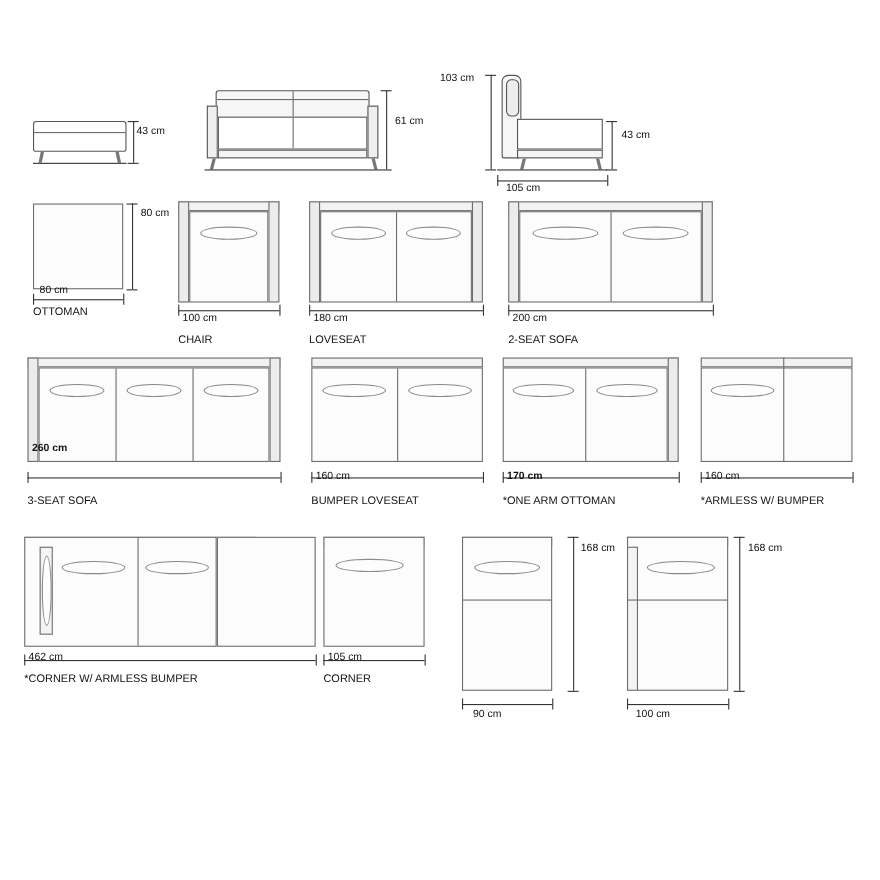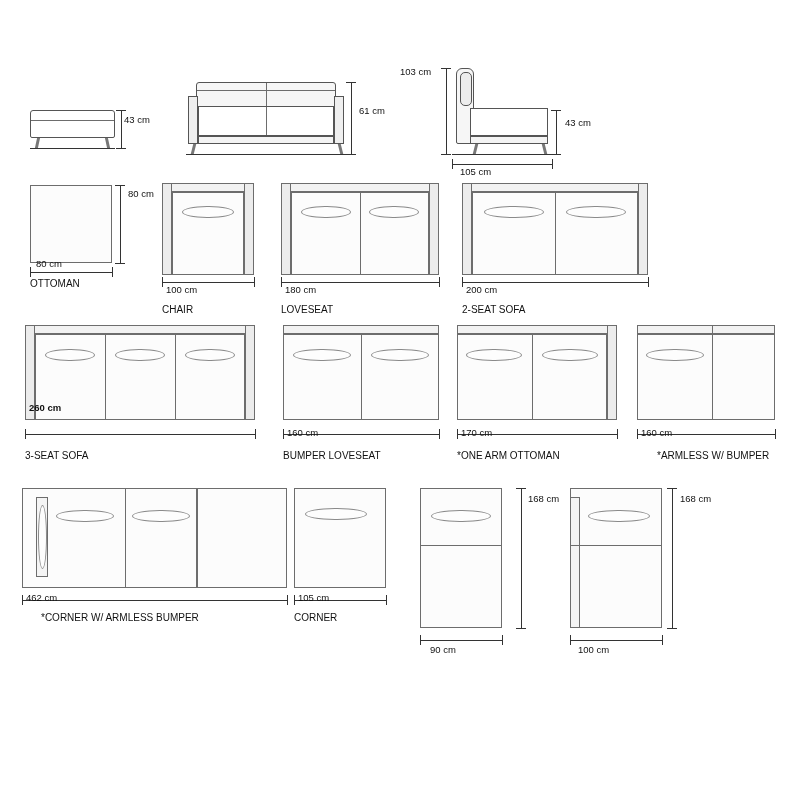--- a/index.html
+++ b/index.html
@@ -208,56 +208,56 @@
     <div class="arm" style="left:607px;top:325px;width:10px;height:95px;"></div>
     <div class="seat" style="left:457px;top:334px;width:150px;height:86px;"></div>
     <div class="divider" style="left:532px;top:335px;height:84px;"></div>
     <div class="cushion" style="left:466px;top:349px;width:56px;height:12px;"></div>
     <div class="cushion" style="left:542px;top:349px;width:56px;height:12px;"></div>
   </div>
   <div>
     <div class="hline" style="left:457px;top:434px;width:160px;"></div>
     <div class="tick" style="left:457px;top:429px;height:10px;"></div>
     <div class="tick" style="left:617px;top:429px;height:10px;"></div>
-    <div class="dim" style="left:461px;top:427px;">170 cm</div>
+    <div class="dim" style="left:461px;top:427px;font-weight:bold;">170 cm</div>
   </div>
   <div class="name" style="left:457px;top:450px;">*ONE ARM OTTOMAN</div>
 
   <div>
     <div class="back" style="left:637px;top:325px;width:138px;height:9px;"></div>
     <div class="seat" style="left:637px;top:334px;width:138px;height:86px;"></div>
     <div class="divider" style="left:712px;top:325px;height:95px;"></div>
     <div class="cushion" style="left:646px;top:349px;width:58px;height:12px;"></div>
   </div>
   <div>
     <div class="hline" style="left:637px;top:434px;width:138px;"></div>
     <div class="tick" style="left:637px;top:429px;height:10px;"></div>
     <div class="tick" style="left:775px;top:429px;height:10px;"></div>
     <div class="dim" style="left:641px;top:427px;">160 cm</div>
   </div>
-  <div class="name" style="left:637px;top:450px;margin-left:20px;">*ARMLESS W/ BUMPER</div>
+  <div class="name" style="left:637px;top:450px;">*ARMLESS W/ BUMPER</div>
 
   <div>
     <div class="back" style="left:22px;top:488px;width:210px;height:9px;"></div>
     <div class="seat" style="left:22px;top:488px;width:175px;height:100px;"></div>
     <div class="seat" style="left:197px;top:488px;width:90px;height:100px;"></div>
     <div class="arm" style="left:36px;top:497px;width:12px;height:80px;background:#f4f4f4;"></div>
     <div class="bump" style="left:38px;top:505px;width:9px;height:64px;"></div>
     <div class="divider" style="left:125px;top:489px;height:98px;"></div>
     <div class="divider" style="left:197px;top:489px;height:98px;"></div>
     <div class="cushion" style="left:56px;top:510px;width:58px;height:12px;"></div>
     <div class="cushion" style="left:132px;top:510px;width:58px;height:12px;"></div>
   </div>
   <div>
     <div class="hline" style="left:22px;top:600px;width:265px;"></div>
     <div class="tick" style="left:22px;top:595px;height:10px;"></div>
     <div class="tick" style="left:287px;top:595px;height:10px;"></div>
     <div class="dim" style="left:26px;top:592px;">462 cm</div>
   </div>
-  <div class="name" style="left:22px;top:612px;margin-left:19px;">*CORNER W/ ARMLESS BUMPER</div>
+  <div class="name" style="left:22px;top:612px;">*CORNER W/ ARMLESS BUMPER</div>
 
   <div>
     <div class="back" style="left:294px;top:488px;width:92px;height:9px;"></div>
     <div class="seat" style="left:294px;top:488px;width:92px;height:100px;"></div>
     <div class="cushion" style="left:305px;top:508px;width:62px;height:12px;"></div>
   </div>
   <div>
     <div class="hline" style="left:294px;top:600px;width:92px;"></div>
     <div class="tick" style="left:294px;top:595px;height:10px;"></div>
     <div class="tick" style="left:386px;top:595px;height:10px;"></div>

